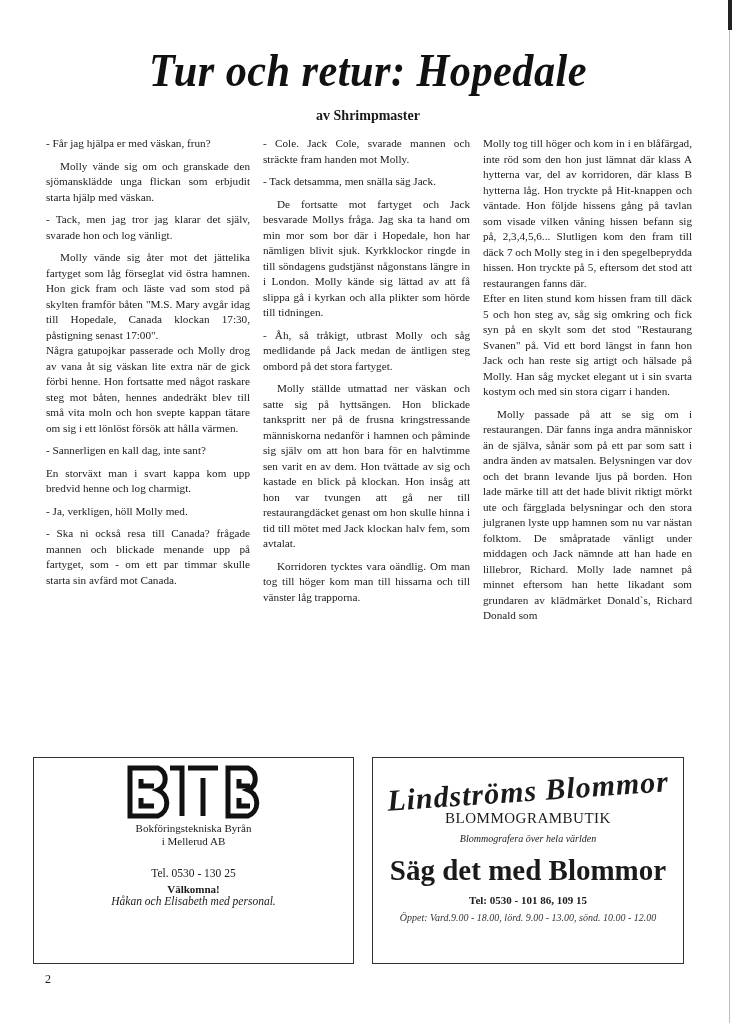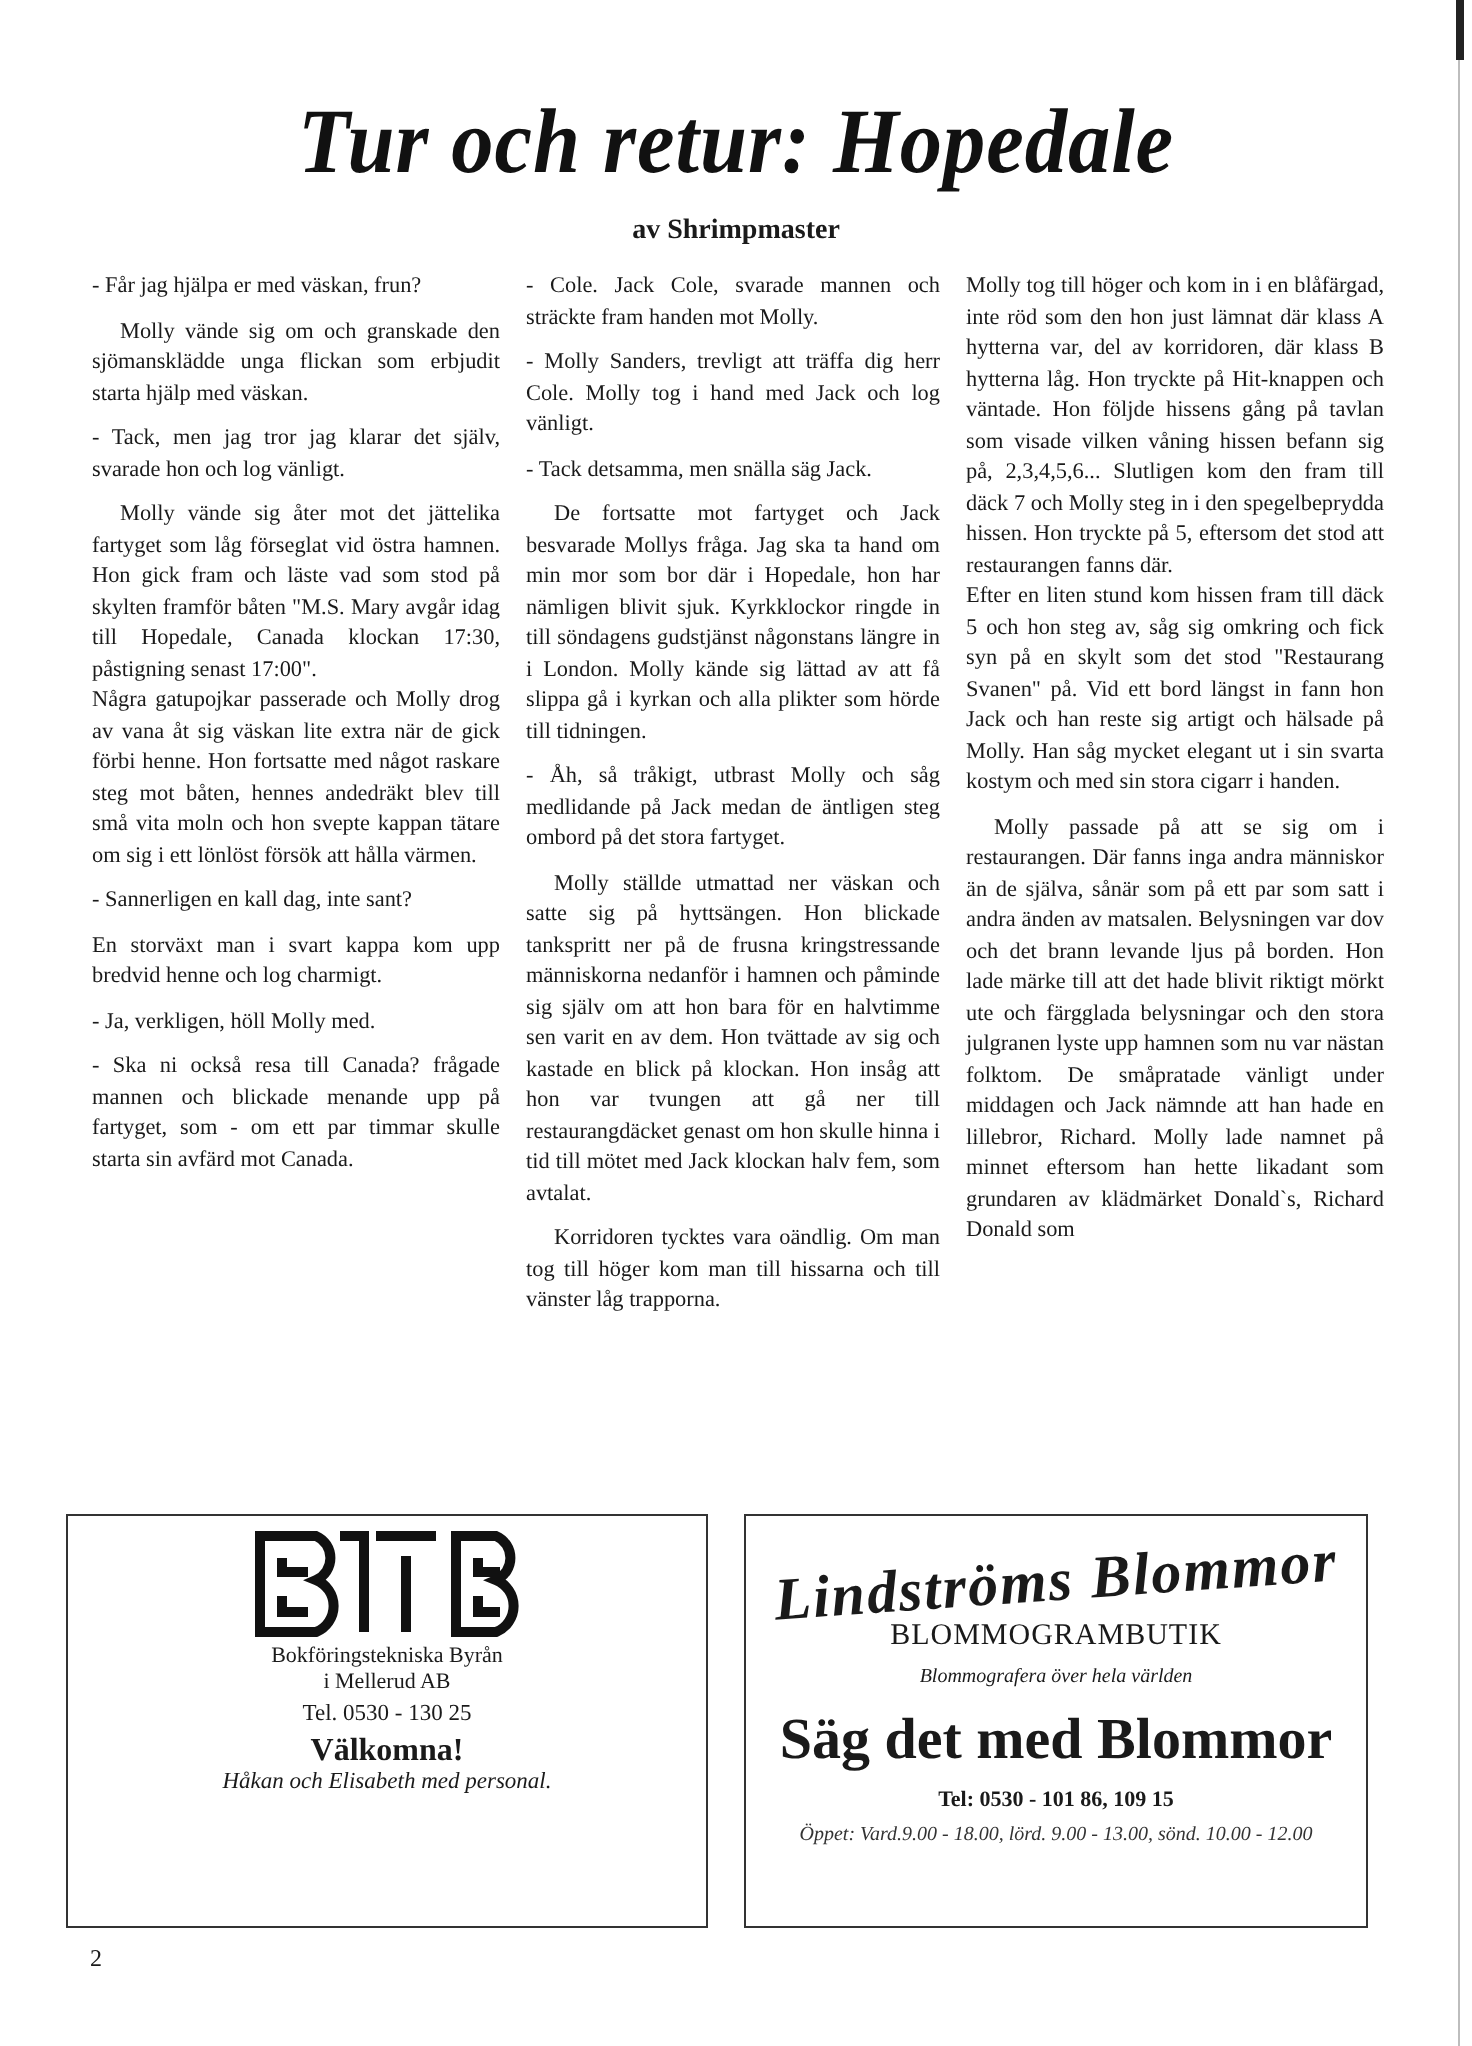--- a/index.html
+++ b/index.html
@@ -26,22 +26,22 @@
   .c2 { left: 263px; width: 207px; }
   .c3 { left: 483px; width: 209px; }
 
   .ad { position: absolute; top: 757px; height: 207px; border: 1.5px solid #333; background: #fff; text-align: center; }
   .ad1 { left: 33px; width: 321px; }
   .ad2 { left: 372px; width: 312px; }
 
   .btb-logo { margin: 4px auto 0; width: 140px; height: 60px; display: block; }
   .ad1 .line { font-size: 11px; line-height: 12.5px; }
   .ad1 .bold { font-weight: bold; font-size: 12px; line-height: 15.5px; }
-  .ad1 .tel { font-size: 11.5px; margin-top: 4px; }
-  .ad1 .welcome { font-weight: bold; font-size: 16px; margin-top: 4px; }
+  .ad1 .tel { font-size: 11.5px; margin-top: 20px; }
+  .ad1 .welcome { font-weight: bold; font-size: 11px; margin-top: 4px; }
   .ad1 .staff { font-style: italic; font-size: 11.5px; }
 
   .ad2 .brand { font-style: italic; font-weight: bold; font-size: 30px; margin-top: 18px; line-height: 30px; transform: rotate(-4deg); letter-spacing: 1px; }
   .ad2 .shop { font-size: 15px; letter-spacing: 0.5px; margin-top: 4px; }
   .ad2 .tag { font-style: italic; font-size: 10px; margin-top: 6px; }
   .ad2 .slogan { font-weight: bold; font-size: 29px; margin-top: 10px; line-height: 32px; }
   .ad2 .tel { font-weight: bold; font-size: 11px; margin-top: 8px; }
   .ad2 .hours { font-style: italic; font-size: 10px; margin-top: 6px; color: #333; }
 
   .pagenum { position: absolute; top: 972px; left: 45px; font-size: 12px; }
@@ -62,21 +62,20 @@
   <p class="ind tight">Molly vände sig åter mot det jättelika fartyget som låg förseglat vid östra hamnen. Hon gick fram och läste vad som stod på skylten framför båten "M.S. Mary avgår idag till Hopedale, Canada klockan 17:30, påstigning senast 17:00".</p>
   <p>Några gatupojkar passerade och Molly drog av vana åt sig väskan lite extra när de gick förbi henne. Hon fortsatte med något raskare steg mot båten, hennes andedräkt blev till små vita moln och hon svepte kappan tätare om sig i ett lönlöst försök att hålla värmen.</p>
   <p>- Sannerligen en kall dag, inte sant?</p>
   <p>En storväxt man i svart kappa kom upp bredvid henne och log charmigt.</p>
   <p>- Ja, verkligen, höll Molly med.</p>
   <p>- Ska ni också resa till Canada? frågade mannen och blickade menande upp på fartyget, som - om ett par timmar skulle starta sin avfärd mot Canada.</p>
 </div>
 
 <div class="col c2">
   <p>- Cole. Jack Cole, svarade mannen och sträckte fram handen mot Molly.</p>
-  <p>- Molly Sanders, trevligt att träffa dig herr Cole. Molly tog i hand med Jack och log vänligt.</p>
   <p>- Tack detsamma, men snälla säg Jack.</p>
   <p class="ind">De fortsatte mot fartyget och Jack besvarade Mollys fråga. Jag ska ta hand om min mor som bor där i Hopedale, hon har nämligen blivit sjuk. Kyrkklockor ringde in till söndagens gudstjänst någonstans längre in i London. Molly kände sig lättad av att få slippa gå i kyrkan och alla plikter som hörde till tidningen.</p>
   <p>- Åh, så tråkigt, utbrast Molly och såg medlidande på Jack medan de äntligen steg ombord på det stora fartyget.</p>
   <p class="ind">Molly ställde utmattad ner väskan och satte sig på hyttsängen. Hon blickade tankspritt ner på de frusna kringstressande människorna nedanför i hamnen och påminde sig själv om att hon bara för en halvtimme sen varit en av dem. Hon tvättade av sig och kastade en blick på klockan. Hon insåg att hon var tvungen att gå ner till restaurangdäcket genast om hon skulle hinna i tid till mötet med Jack klockan halv fem, som avtalat.</p>
   <p class="ind">Korridoren tycktes vara oändlig. Om man tog till höger kom man till hissarna och till vänster låg trapporna.</p>
 </div>
 
 <div class="col c3">
   <p class="tight">Molly tog till höger och kom in i en blåfärgad, inte röd som den hon just lämnat där klass A hytterna var, del av korridoren, där klass B hytterna låg. Hon tryckte på Hit-knappen och väntade. Hon följde hissens gång på tavlan som visade vilken våning hissen befann sig på, 2,3,4,5,6... Slutligen kom den fram till däck 7 och Molly steg in i den spegelbeprydda hissen. Hon tryckte på 5, eftersom det stod att restaurangen fanns där.</p>
   <p>Efter en liten stund kom hissen fram till däck 5 och hon steg av, såg sig omkring och fick syn på en skylt som det stod "Restaurang Svanen" på. Vid ett bord längst in fann hon Jack och han reste sig artigt och hälsade på Molly. Han såg mycket elegant ut i sin svarta kostym och med sin stora cigarr i handen.</p>

